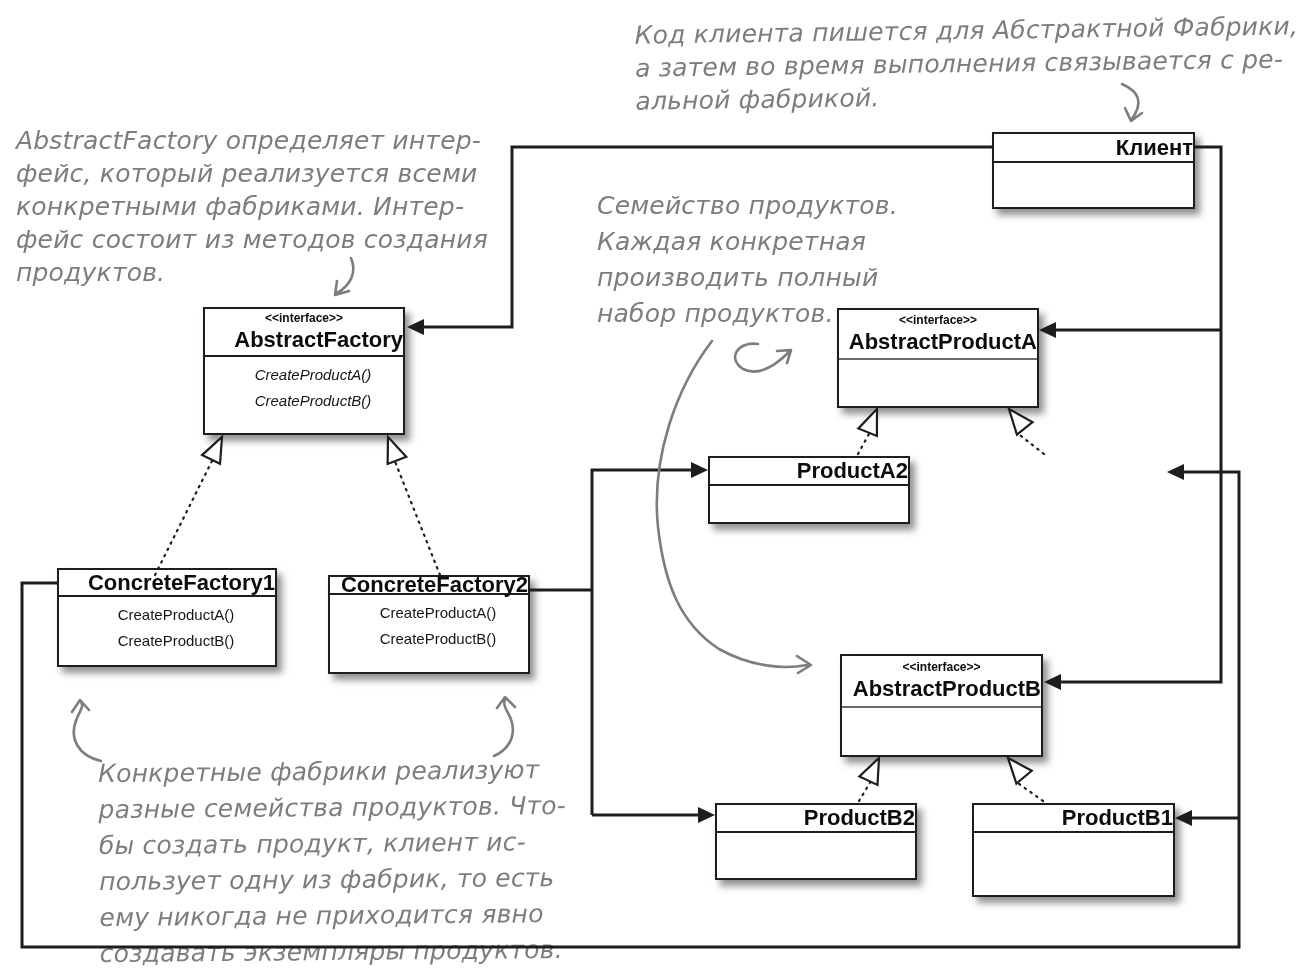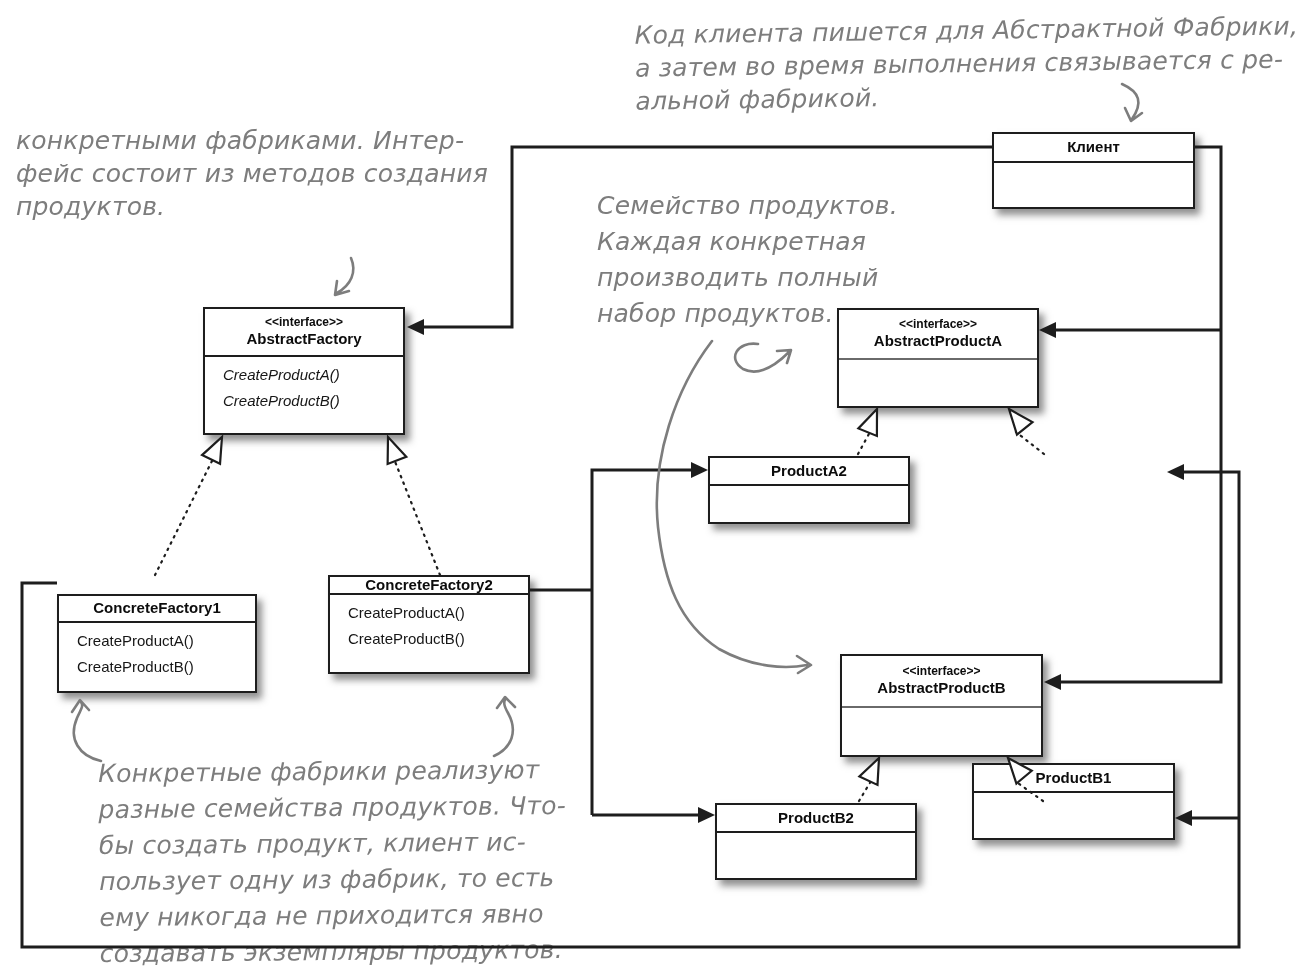--- a/index.html
+++ b/index.html
@@ -5,23 +5,23 @@
   html,body{margin:0;padding:0;background:#fff;}
   #canvas{position:relative;width:1305px;height:968px;background:#fff;overflow:hidden;
           font-family:"Liberation Sans",sans-serif;}
   
   .uml-box{position:absolute;box-sizing:border-box;border:2.5px solid #1d1d1d;background:#fff;
            box-shadow:5px 6px 7px rgba(55,55,55,.55);}
   .uml-head{box-sizing:border-box;border-bottom:2px solid #1d1d1d;text-align:center;font-weight:bold;
             display:flex;flex-direction:column;justify-content:center;line-height:1.25;color:#0c0c0c;}
   .grey-sep .uml-head{border-bottom-color:#6a6a6a;}
   .stereo{font-size:12px;}
-  .cname{font-size:15px;}
+  .cname{font-size:22px;text-align:right;}
   .interface .cname{}
-  .uml-methods{padding:9px 0 0 18px;}
+  .uml-methods{padding:9px 0 0 18px;text-align:center;}
   .method{font-size:15px;color:#161616;margin-bottom:9px;}
   .italic-methods .method{font-style:italic;}
   
   .note{position:absolute;font-family:"DejaVu Sans",sans-serif;font-style:italic;color:#7d7d7d;
         font-size:25px;white-space:nowrap;letter-spacing:.2px;}
   .note .ln{display:block;}
   #note-client{left:635px;top:14px;line-height:33px;transform:rotate(-0.8deg);}
   #note-abstract-factory{left:16px;top:124px;line-height:33px;}
   #note-product-family{left:585px;top:188px;line-height:36px;margin-left:12px;}
   #note-concrete-factories{left:99px;top:754px;line-height:36px;transform:rotate(-0.5deg);}
@@ -38,20 +38,22 @@
 
 <div id="canvas">
 
   <div class="note" id="note-client">
     <span class="ln">Код клиента пишется для Абстрактной Фабрики,</span>
     <span class="ln">а затем во время выполнения связывается с ре-</span>
     <span class="ln">альной фабрикой.</span>
   </div>
 
   <div class="note" id="note-abstract-factory">
+    <span class="ln">AbstractFactory определяет интер-</span>
+    <span class="ln">фейс, который реализуется всеми</span>
     <span class="ln">конкретными фабриками. Интер-</span>
     <span class="ln">фейс состоит из методов создания</span>
     <span class="ln">продуктов.</span>
   </div>
 
   <div class="note" id="note-product-family">
     <span class="ln">Семейство продуктов.</span>
     <span class="ln">Каждая конкретная</span>
     <span class="ln">производить полный</span>
     <span class="ln">набор продуктов.</span>
@@ -90,21 +92,21 @@
     </div>
   </div>
 
   <div class="uml-box" style="left:708px;top:456px;width:202px;height:68px">
     <div class="uml-head" style="height:28px">
       <span class="cname">ProductA2</span>
     </div>
   </div>
 
 
-  <div class="uml-box" style="left:57px;top:594px;width:200px;height:99px">
+  <div class="uml-box" style="left:57px;top:568px;width:220px;height:99px">
     <div class="uml-head" style="height:27px">
       <span class="cname">ConcreteFactory1</span>
     </div>
     <div class="uml-methods">
       <div class="method">CreateProductA()</div>
       <div class="method">CreateProductB()</div>
     </div>
   </div>
 
   <div class="uml-box" style="left:328px;top:575px;width:202px;height:99px">
@@ -123,21 +125,21 @@
       <span class="cname">AbstractProductB</span>
     </div>
   </div>
 
   <div class="uml-box" style="left:715px;top:803px;width:202px;height:77px">
     <div class="uml-head" style="height:28px">
       <span class="cname">ProductB2</span>
     </div>
   </div>
 
-  <div class="uml-box" style="left:972px;top:763px;width:203px;height:77px">
+  <div class="uml-box" style="left:972px;top:803px;width:203px;height:94px">
     <div class="uml-head" style="height:28px">
       <span class="cname">ProductB1</span>
     </div>
   </div>
 
   <svg id="wires" width="1305" height="968" viewBox="0 0 1305 968">
 
     <path class="wire" d="M 992 147 H 512 V 327 H 424"></path>
     <polygon class="ahead" points="407,327 424,319 424,335"></polygon>
 

